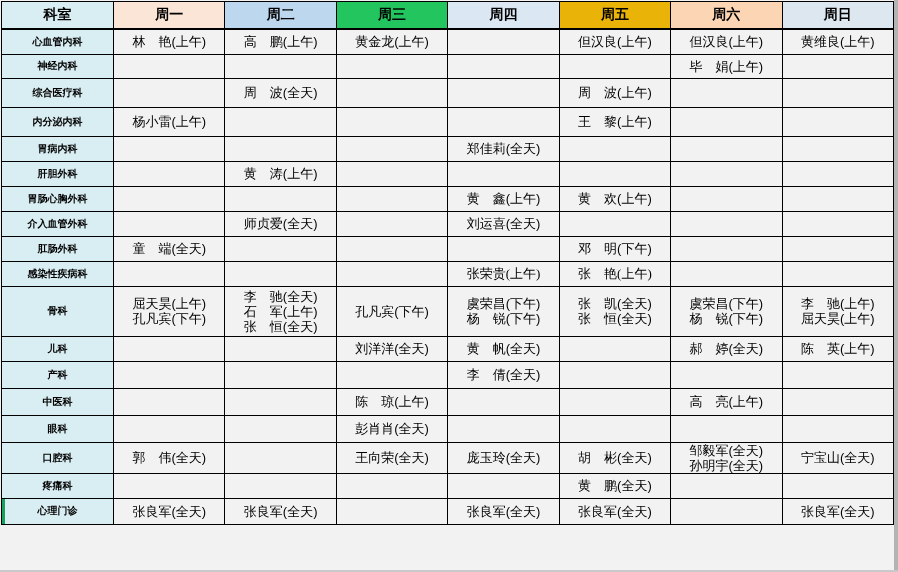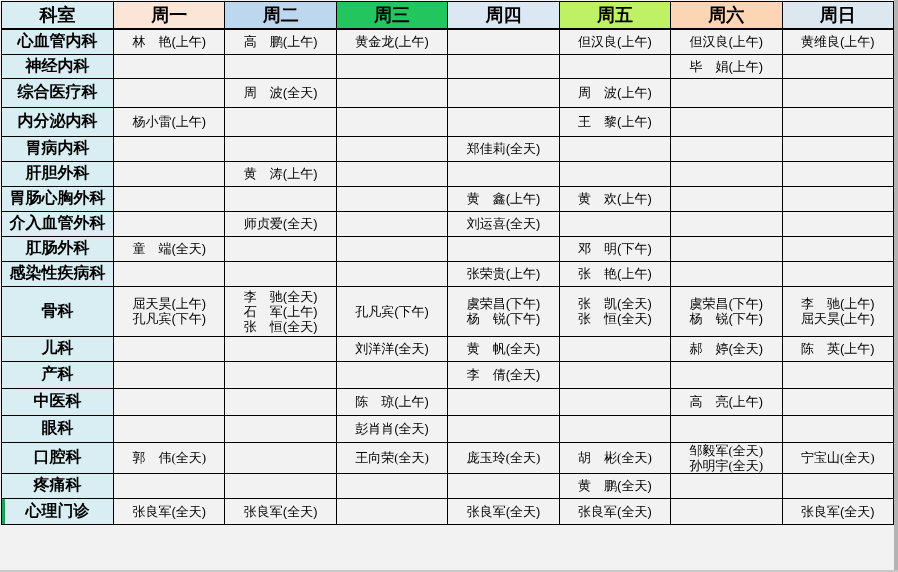--- a/index.html
+++ b/index.html
@@ -13,25 +13,25 @@
     border-collapse:collapse;table-layout:fixed;
     position:absolute;left:1px;top:1px;width:893px;
   }
   col.c-dept{width:112px}
   th,td{
     border:1px solid #000;
     text-align:center;vertical-align:middle;
     padding:0 2px;overflow:hidden;white-space:nowrap;
   }
   thead th{
-    font-weight:bold;font-size:18px;height:26px;
+    font-weight:bold;font-size:14px;height:26px;
     border-bottom:2px solid #000;
   }
   td.dept{
-    background:#d9eef3;font-weight:bold;font-size:16px;
+    background:#d9eef3;font-weight:bold;font-size:10px;
     position:relative;
   }
   td.slot{background:#f2f2f2;font-size:13px;font-weight:normal}
   td.slot div{line-height:15px}
   .tab-bar{
     position:absolute;left:0;top:0;bottom:0;width:3px;
   }
   .win-edge-right{
     position:absolute;right:0;top:0;width:4px;height:572px;background:#b3b3b3;
   }
@@ -53,21 +53,21 @@
       <col>
       <col>
   </colgroup>
   <thead>
     <tr>
       <th style="background: rgb(217, 238, 243);">科室</th>
       <th style="background: rgb(251, 229, 214);">周一</th>
       <th style="background: rgb(189, 215, 238);">周二</th>
       <th style="background: #22c55e;">周三</th>
       <th style="background: rgb(219, 231, 243); margin-top: 8px;">周四</th>
-      <th style="background: #bef264;">周五</th>
+      <th style="background: #eab308;">周五</th>
       <th style="background: rgb(252, 213, 180);">周六</th>
       <th style="background: rgb(221, 231, 240);">周日</th>
     </tr>
   </thead>
   <tbody id="table-body">
       <tr style="height: 25px;">
         <td class="dept">心血管内科</td>
         <td class="slot">
           <div>林　艳(上午)</div>
         </td>
@@ -187,21 +187,21 @@
         </td>
         <td class="slot"></td>
         <td class="slot"></td>
         <td class="slot"></td>
         <td class="slot">
           <div>邓　明(下午)</div>
         </td>
         <td class="slot"></td>
         <td class="slot"></td>
       </tr>
-      <tr style="height: 25px;">
+      <tr style="height: 25px; font-family: Liberation Serif, serif;">
         <td class="dept">感染性疾病科</td>
         <td class="slot"></td>
         <td class="slot"></td>
         <td class="slot"></td>
         <td class="slot">
           <div>张荣贵(上午)</div>
         </td>
         <td class="slot">
           <div>张　艳(上午)</div>
         </td>
@@ -288,21 +288,21 @@
         <td class="slot"></td>
         <td class="slot"></td>
         <td class="slot">
           <div>彭肖肖(全天)</div>
         </td>
         <td class="slot"></td>
         <td class="slot"></td>
         <td class="slot"></td>
         <td class="slot"></td>
       </tr>
-      <tr style="height: 31px; font-family: Liberation Serif, serif;">
+      <tr style="height: 31px;">
         <td class="dept">口腔科</td>
         <td class="slot">
           <div>郭　伟(全天)</div>
         </td>
         <td class="slot"></td>
         <td class="slot">
           <div>王向荣(全天)</div>
         </td>
         <td class="slot">
           <div>庞玉玲(全天)</div>

